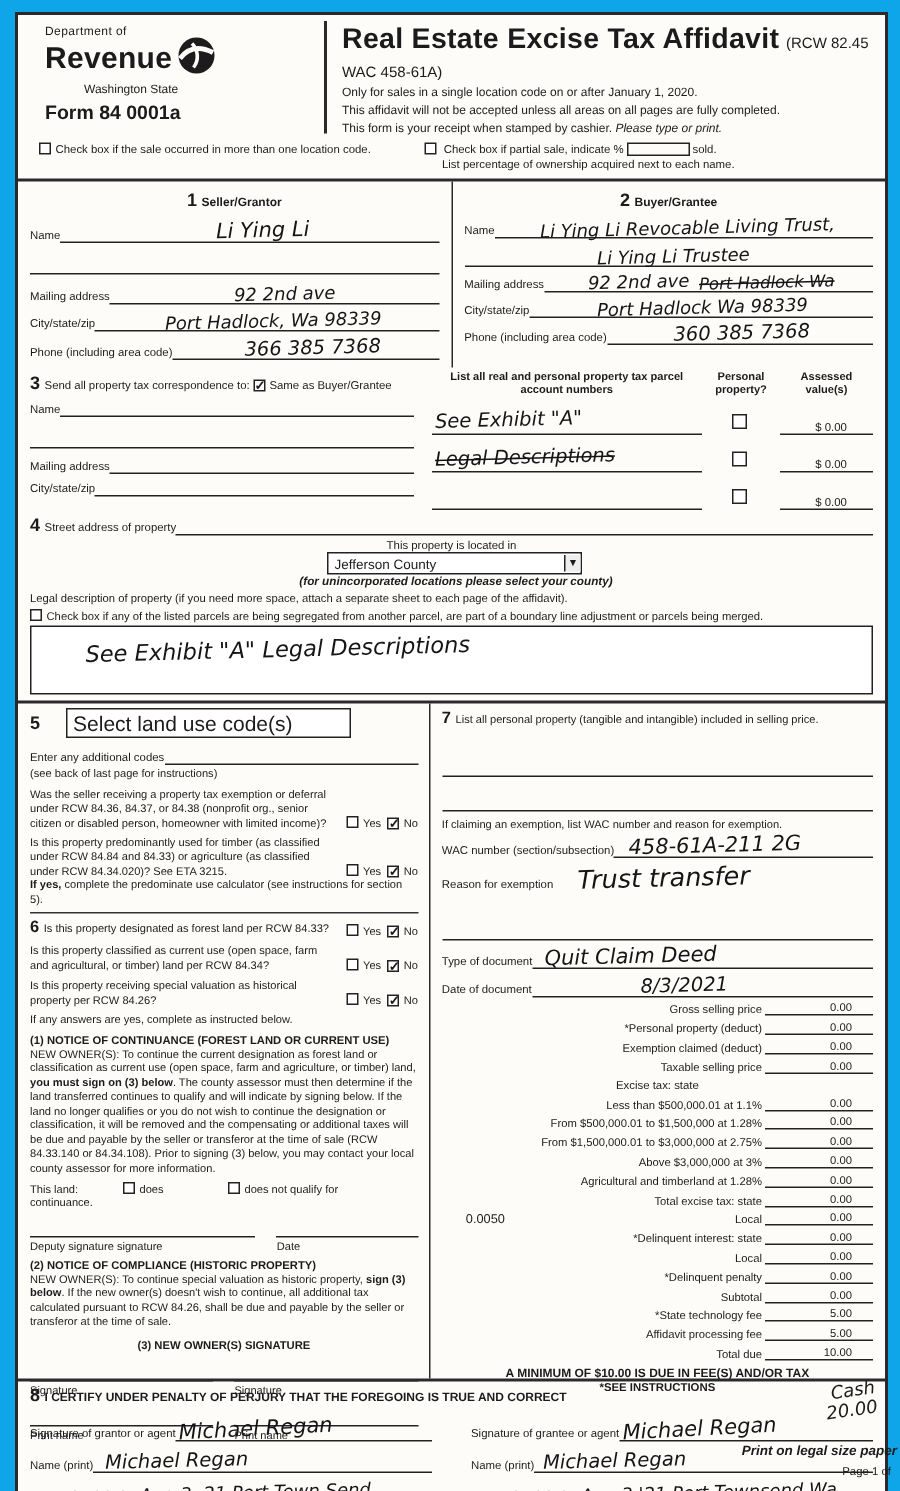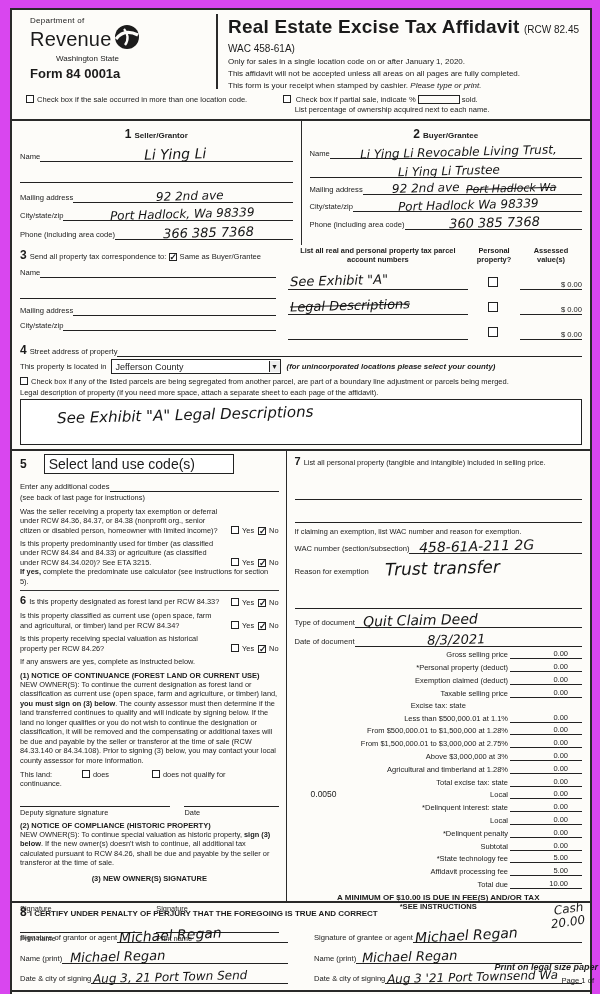--- a/index.html
+++ b/index.html
@@ -1,30 +1,30 @@
 <!DOCTYPE html>
 <html><head>
 <meta charset="utf-8">
 <style>
   * { box-sizing: border-box; }
   html,body { margin:0; padding:0; }
   body { background:#d9d9d9; }
   .page {
-    width:600px; height:994px; background:#d946ef; color:#1b1b1b;
+    width:600px; height:994px; background:#0ea5e9; color:#1b1b1b;
     font-family:"Liberation Sans", sans-serif; position:relative;
     padding:8px 8px 0 10px; overflow:hidden;
   }
   .formbox { border:2px solid #2a2a2a; background:#fdfcf9; }
 
   
   .header { display:flex; padding:4px 6px 0 6px; }
   .h-left { width:196px; padding:2px 0 2px 12px; }
   .dept { font-size:8px; letter-spacing:.3px; }
   .revrow { display:flex; align-items:center; gap:3px; margin-top:-1px; }
-  .rev { font-size:20px; font-weight:normal; letter-spacing:.2px;text-align:right; }
+  .rev { font-size:20px; font-weight:bold; letter-spacing:.2px;text-align:right; }
   .wa { font-size:8px; margin:0 0 2px 26px; }
   .formno { font-size:13px; font-weight:bold; margin-top:3px; }
   .h-divider { width:2px; background:#2a2a2a; margin:0 10px 2px 2px; }
   .h-right { flex:1; padding-top:2px; }
   .title { font-size:19px; font-weight:bold; letter-spacing:.2px; }
   .title-ref { font-size:10px; font-weight:normal; }
   .subline { font-size:8px; line-height:1.35; margin-top:1px; }
   .subline .it { font-style:italic; }
 
   
@@ -56,21 +56,21 @@
   .sec3wrap { display:flex; }
   .s3left { flex:0 0 47%; padding:3px 8px 4px 8px; border-right:0; }
   .s3right { flex:1; padding:2px 8px 0 4px; }
   .phead { display:flex; font-size:7.4px; font-weight:bold; text-align:center; line-height:1.2; }
   .ph1 { flex:1; }
   .ph2 { width:52px; }
   .ph3 { width:62px; }
   .prow { display:flex; align-items:flex-end; margin-top:6px; }
   .prow .pline { flex:1; border-bottom:1.2px solid #222; min-height:11px; padding:0 2px; }
   .prow .pcb { width:52px; text-align:center; }
-  .prow .pamt { width:62px; font-size:7.6px; border-bottom:1px solid #222; text-align:right; padding-left:6px; }
+  .prow .pamt { width:62px; font-size:7.6px; border-bottom:1px solid #222; text-align:center; padding-left:6px; }
 
   .sec4 { padding:3px 8px 4px 8px; }
   .select-box { display:inline-flex; border:1.5px solid #222; align-items:center;
                 font-size:9px; padding:1px 0 1px 4px; background:#fff; }
   .select-arrow { width:11px; height:11px; border-left:1px solid #222; margin-left:6px;
                   font-size:7px; line-height:11px; text-align:center; background:#eee; }
   .italicnote { font-style:italic; font-weight:bold; font-size:7.8px; margin-left:6px; }
   .legalbox { border:1.5px solid #222; height:46px; margin-top:2px; padding:4px 8px; background:#fff; }
 
   .cols { display:flex; height:452px; }
@@ -248,33 +248,33 @@
         </div>
       </div>
     </div>
 
     <div class="sec4">
       <div class="frow">
           <span class="secnum">4</span>
           <span class="flabel">Street address of property</span>
           <span class="fline"></span>
         </div>
-      <div style="margin-top:2px; font-size:7.6px; display:flex; align-items:center;">
+      <div style="margin-top:2px; font-size:7.6px; display:flex; align-items:center;flex-direction:column;">
         <span>This property is located in</span>
         <span class="select-box" style="width:170px; margin-left:4px;">
           <span style="flex:1;">Jefferson County</span>
           <span class="select-arrow">▼</span>
         </span>
         <span class="italicnote">(for unincorporated locations please select your county)</span>
       </div>
+      <div style="margin-top:2px; font-size:7.5px;">Legal description of property (if you need more space, attach a separate sheet to each page of the affidavit).</div>
       <div style="margin-top:3px; font-size:7.5px; display:flex;">
         <span class="cb"></span>
         <span>Check box if any of the listed parcels are being segregated from another parcel, are part of a boundary line adjustment or parcels being merged.</span>
       </div>
-      <div style="margin-top:2px; font-size:7.5px;">Legal description of property (if you need more space, attach a separate sheet to each page of the affidavit).</div>
       <div class="legalbox">
         <span class="hw" style="font-size:15px; margin-left:28px; margin-top:4px;">See Exhibit "A" Legal Descriptions</span>
       </div>
     </div>
 
     <div class="cols secline">
       <div class="colL">
         <div style="display:flex; align-items:center;">
           <span class="secnum">5</span>
           <span class="select-box" style="width:190px; margin-left:14px;">

